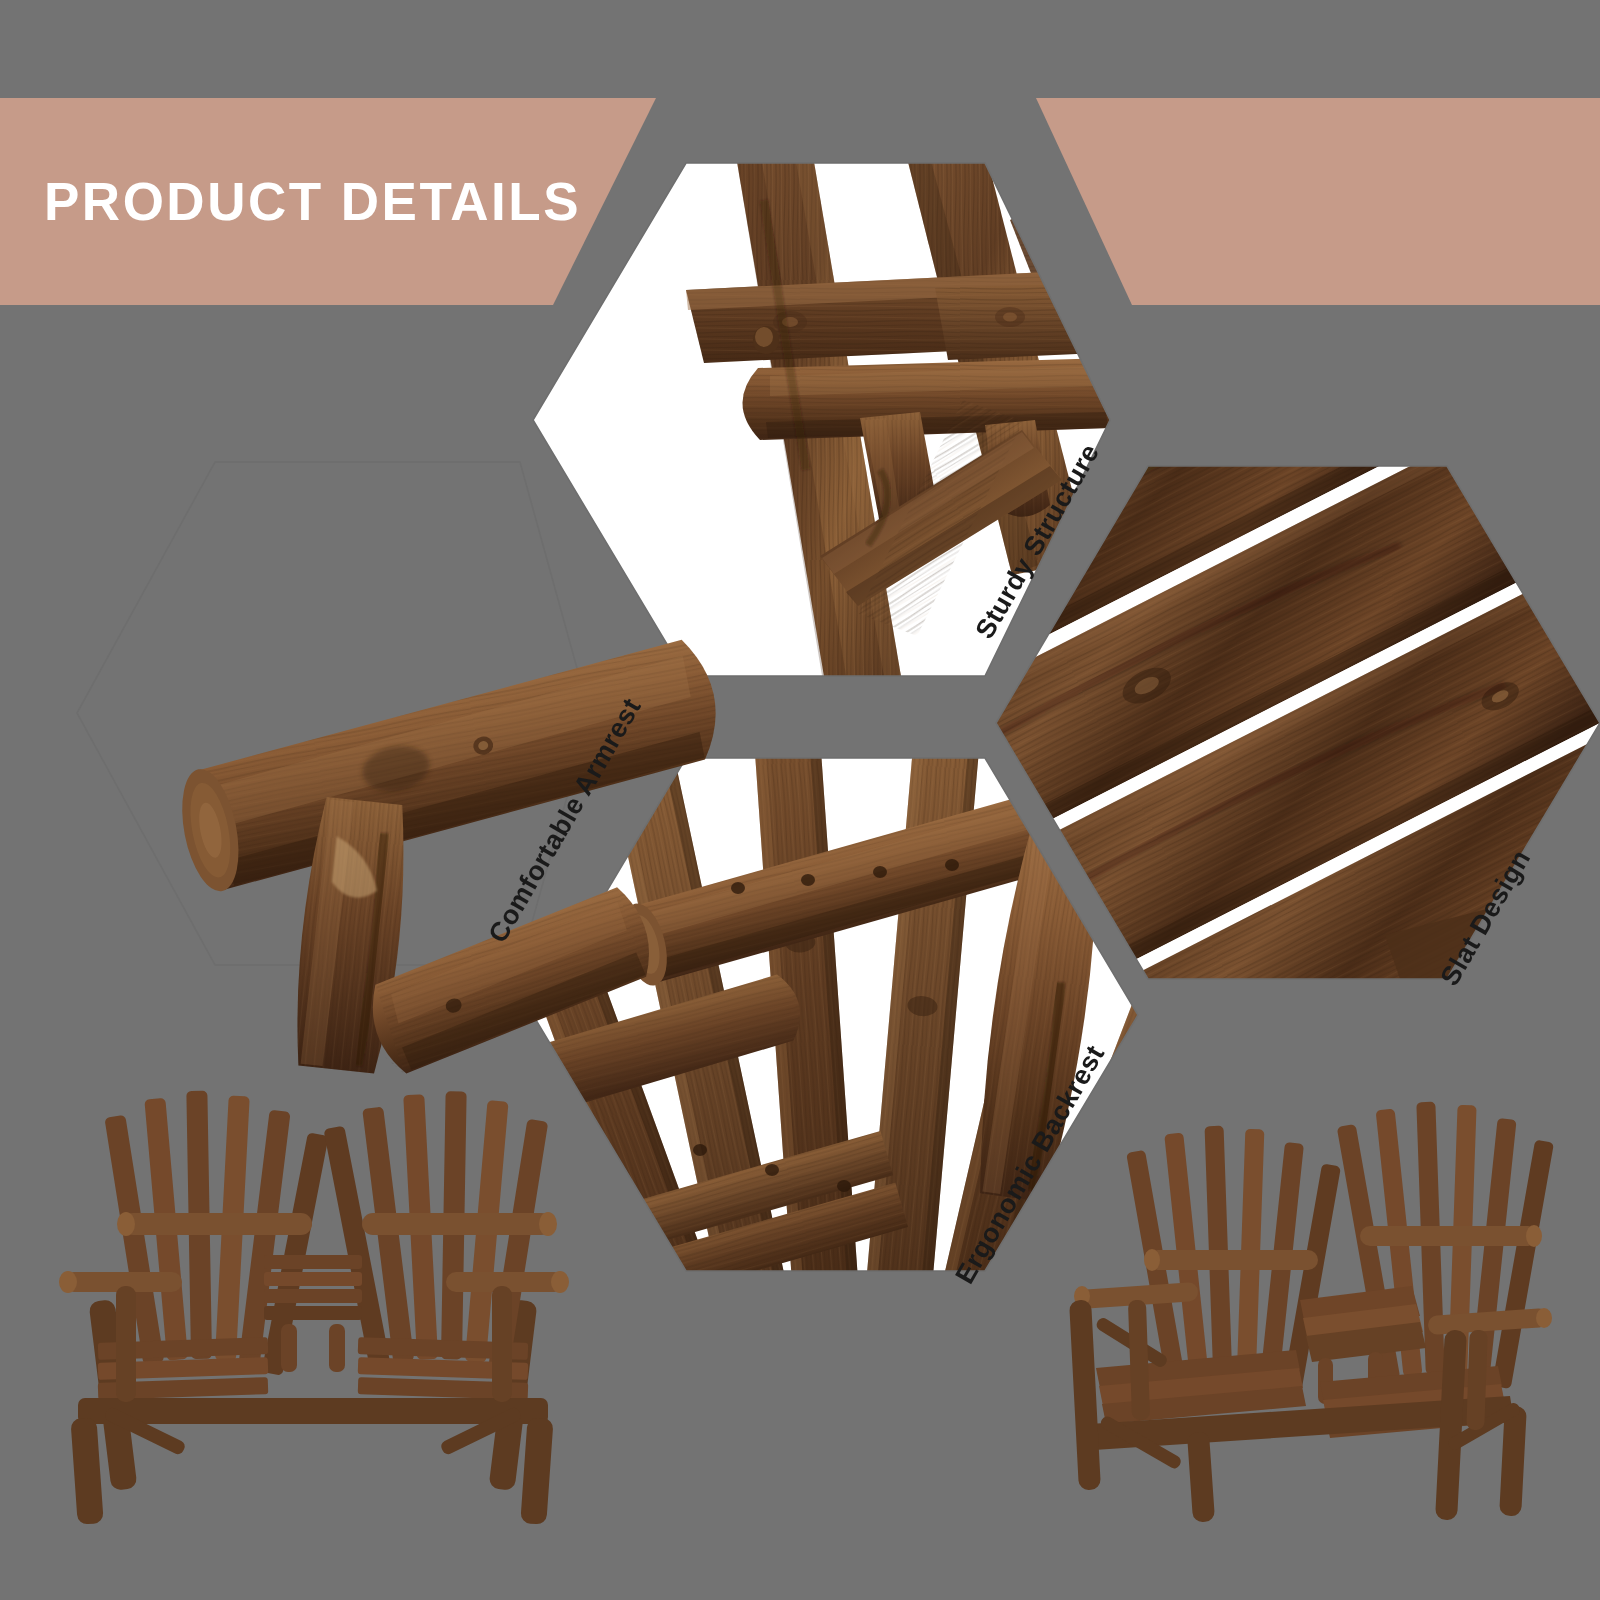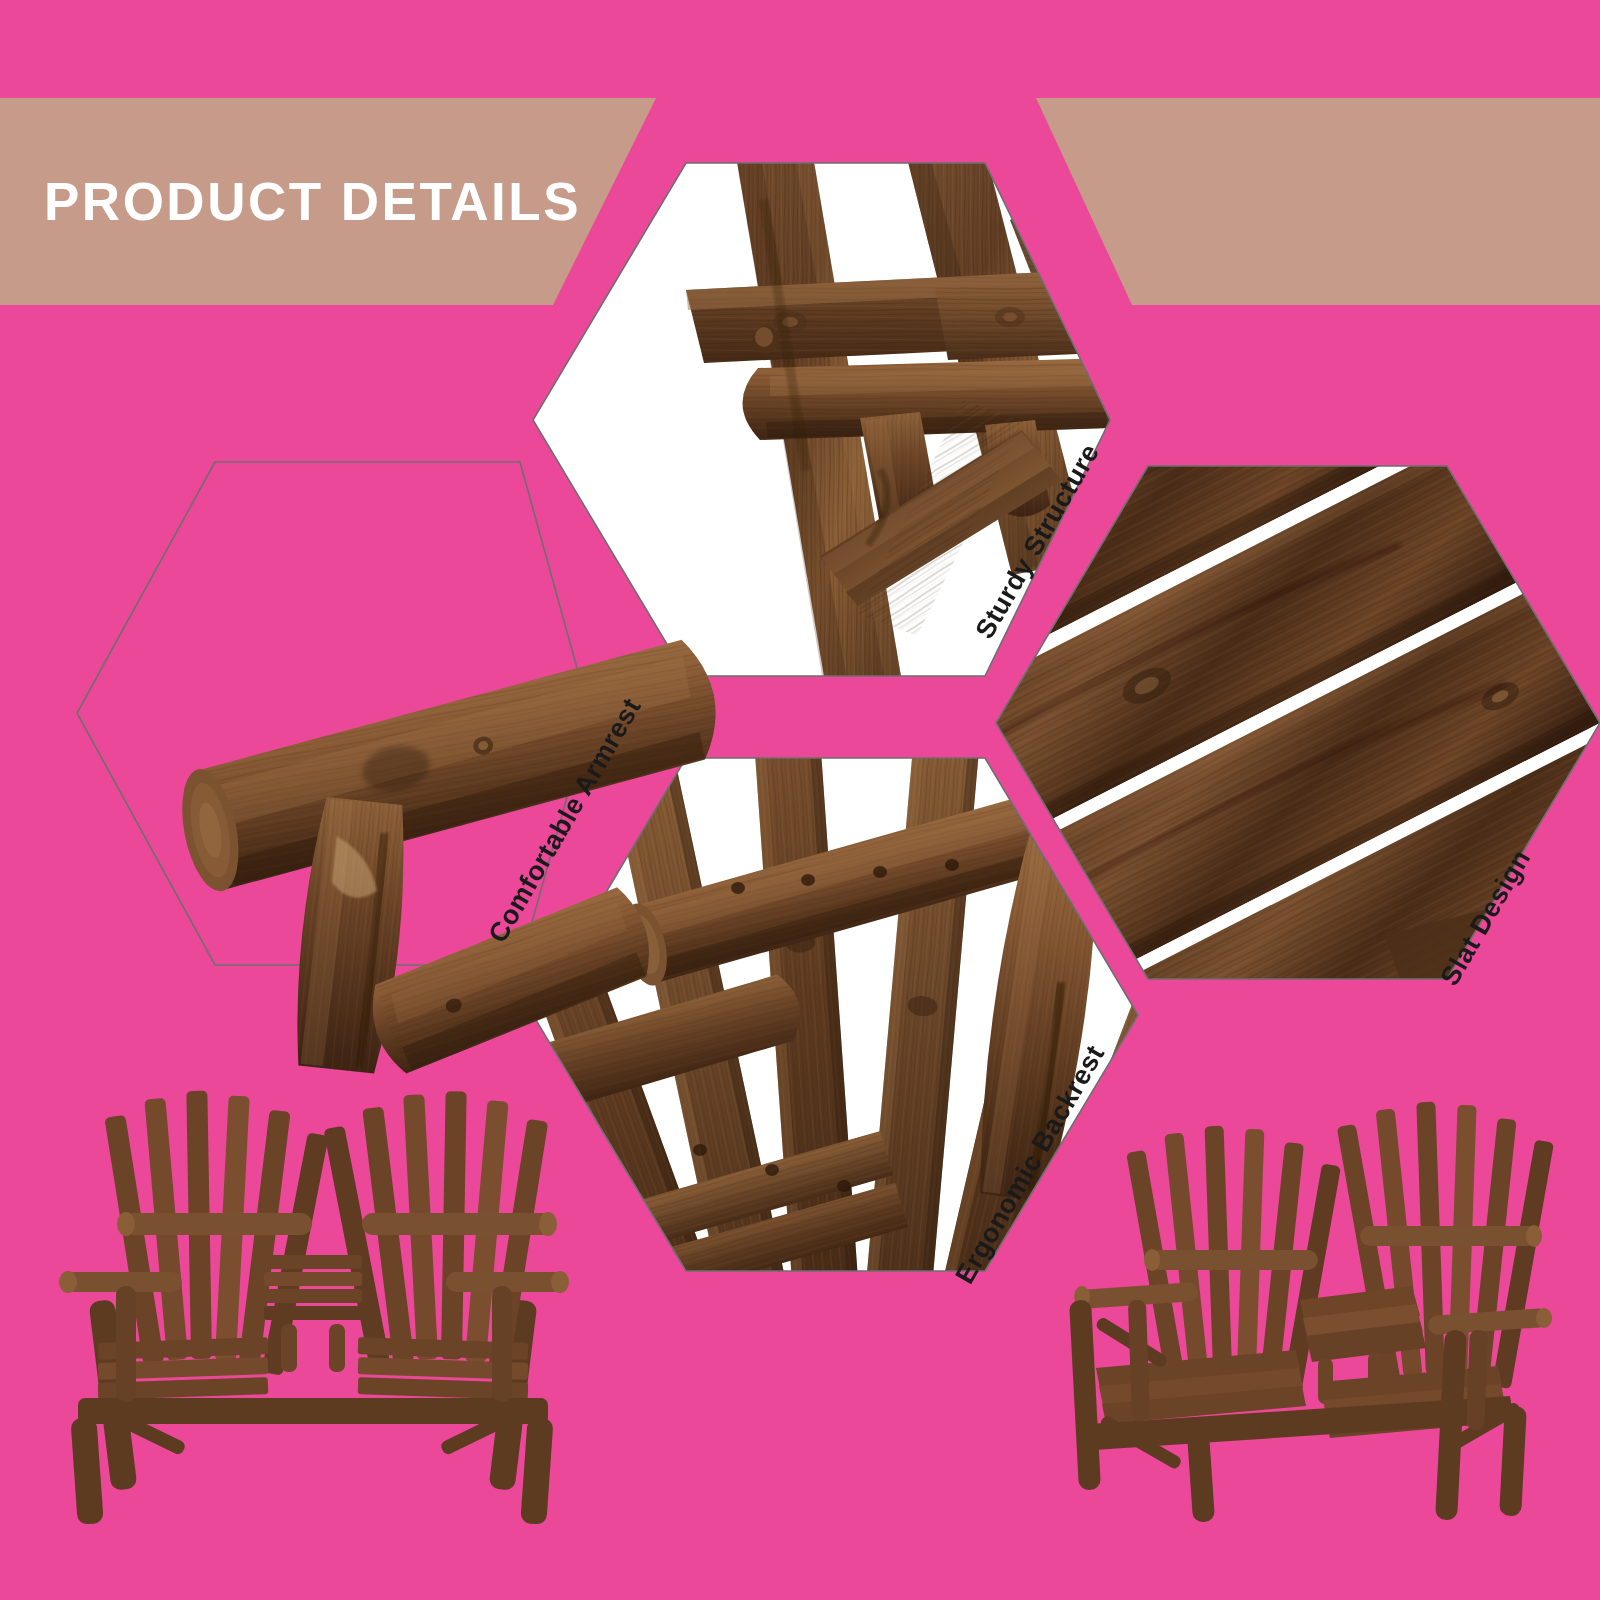--- a/index.html
+++ b/index.html
@@ -1,18 +1,18 @@
 <!DOCTYPE html>
 <html><head>
 <meta charset="utf-8">
 <style>
   html,body{margin:0;padding:0;background:#ffffff;}
   body{width:1600px;height:1600px;position:relative;overflow:hidden;
        font-family:"Liberation Sans","DejaVu Sans",sans-serif;}
-  .stage{position:absolute;inset:0;width:1600px;height:1600px;background:#ec4899;}
+  .stage{position:absolute;inset:0;width:1600px;height:1600px;background:#737373;}
   .svgroot{position:absolute;top:0;left:0;width:1600px;height:1600px;}
   .banner-text{
     position:absolute;left:44px;top:175px;
     font-size:53px;font-weight:bold;color:#ffffff;letter-spacing:2.5px;
     white-space:nowrap;line-height:1;
   }
   .label{
     position:absolute;font-size:27px;font-weight:bold;color:#1a1a1a;
     white-space:nowrap;transform-origin:0 50%;letter-spacing:.4px;
   }

